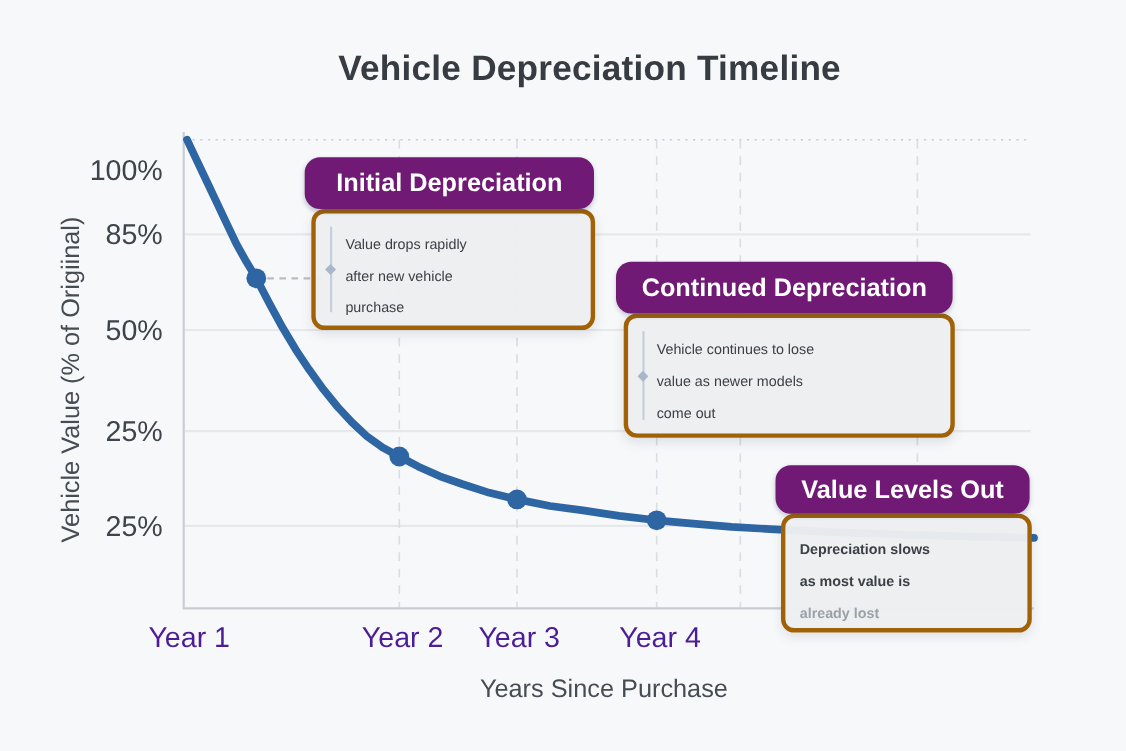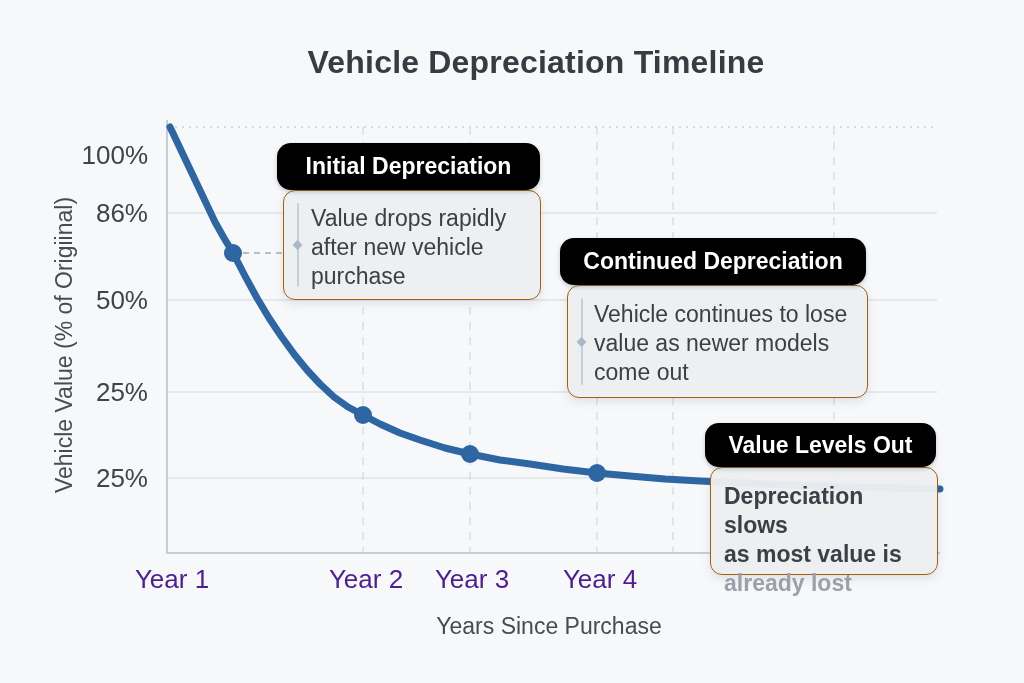--- a/index.html
+++ b/index.html
@@ -25,29 +25,29 @@
     position:absolute; left:64px; top:345px;
     transform:translate(-50%,-50%) rotate(-90deg);
     font-size:23px; color:#464c53; white-space:nowrap;
   }
   .axis-title-x{
     position:absolute; left:549px; top:613px; transform:translateX(-50%);
     font-size:23px; color:#464c53; white-space:nowrap;
   }
   .callout-pill{
     position:absolute; z-index:3; box-sizing:border-box;
-    background:#000000; border-radius:14px; color:#ffffff;
+    background:#701a75; border-radius:14px; color:#ffffff;
     font-size:23px; font-weight:700; white-space:nowrap;
     display:flex; align-items:center; justify-content:center;
     box-shadow:0 2px 4px rgba(40,60,90,.25);
   }
   .callout-body{
     position:absolute; z-index:2; box-sizing:border-box;
-    background:rgba(236,238,241,.97); border:1px solid #a16207; border-radius:12px;
-    font-size:23px; line-height:29px; color:#3b4046;
+    background:rgba(236,238,241,.97); border:4px solid #a16207; border-radius:12px;
+    font-size:13px; line-height:29px; color:#3b4046;
     box-shadow:0 4px 10px rgba(70,80,95,.13);
   }
   .body-text{white-space:pre-line;}
   .muted{color:#9aa1a9;}
   .leader-line{
     position:absolute; left:13px; top:12px; bottom:12px; width:2px;
     background:#c5ceda; border-radius:1px;
   }
   .leader-diamond{
     position:absolute; left:10px; top:50%; width:7px; height:7px;
@@ -79,21 +79,21 @@
       <line x1="243" y1="253" x2="298" y2="253" stroke="#b8bec6" stroke-width="2" stroke-dasharray="6 5"></line>
       <polyline points="170,127 179,146 188,165 197,184 206,203 215,222 224,238 233,253 245,276 257,298 269,318 281,336 294,354 307,370 320,384 334,397 348,407 363,415 380,424 400,433 420,440 445,448 470,454 500,460 530,464 563,469 597,473 630,476 665,479 700,481 740,483 790,485 850,487 940,489" fill="none" stroke="#2e65a3" stroke-width="7" stroke-linecap="round" stroke-linejoin="round"></polyline>
       <circle cx="233" cy="253" r="9" fill="#2e65a3"></circle>
       <circle cx="363" cy="415" r="9" fill="#2e65a3"></circle>
       <circle cx="470" cy="454" r="9" fill="#2e65a3"></circle>
       <circle cx="597" cy="473" r="9" fill="#2e65a3"></circle>
     </svg>
 
   <div id="y-ticks">
       <div class="tick-y" style="top: 112px; margin-top: 28px;">100%</div>
-      <div class="tick-y" style="top: 198px;">86%</div>
+      <div class="tick-y" style="top: 198px;">85%</div>
       <div class="tick-y" style="top: 285px;">50%</div>
       <div class="tick-y" style="top: 377px;">25%</div>
       <div class="tick-y" style="top: 463px;">25%</div>
     </div>
   <div id="x-ticks">
       <div class="tick-x" style="left: 172px;">Year 1</div>
       <div class="tick-x" style="left: 366px;">Year 2</div>
       <div class="tick-x" style="left: 472px;">Year 3</div>
       <div class="tick-x" style="left: 600px;">Year 4</div>
     </div>

